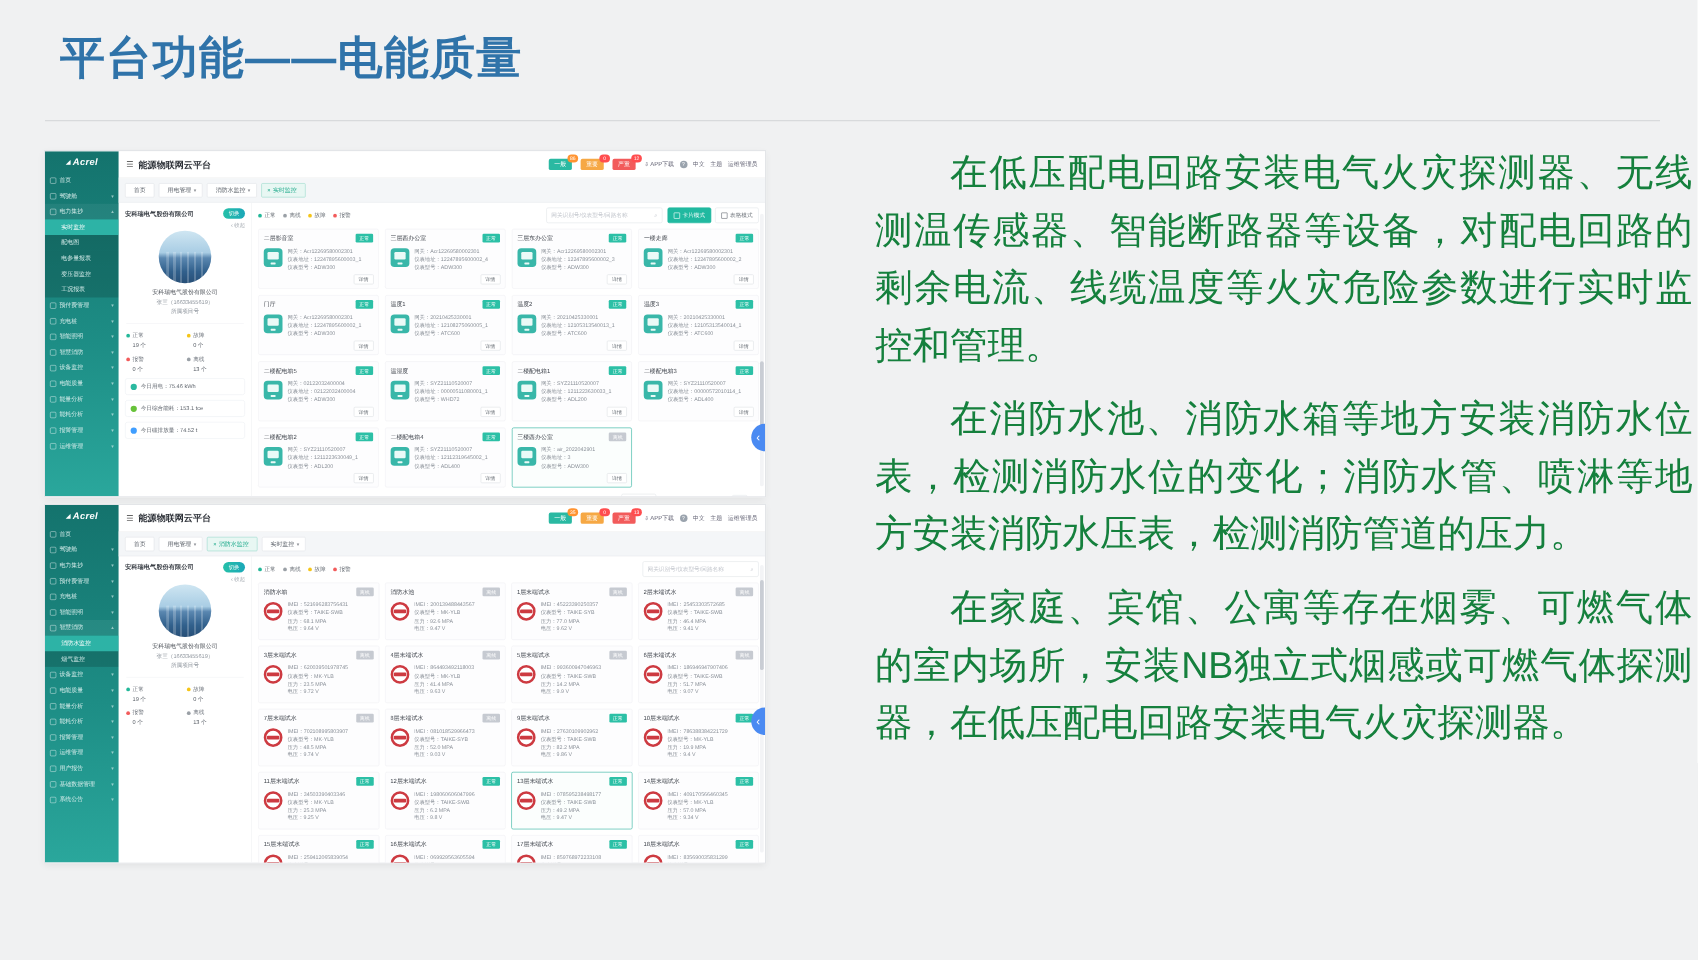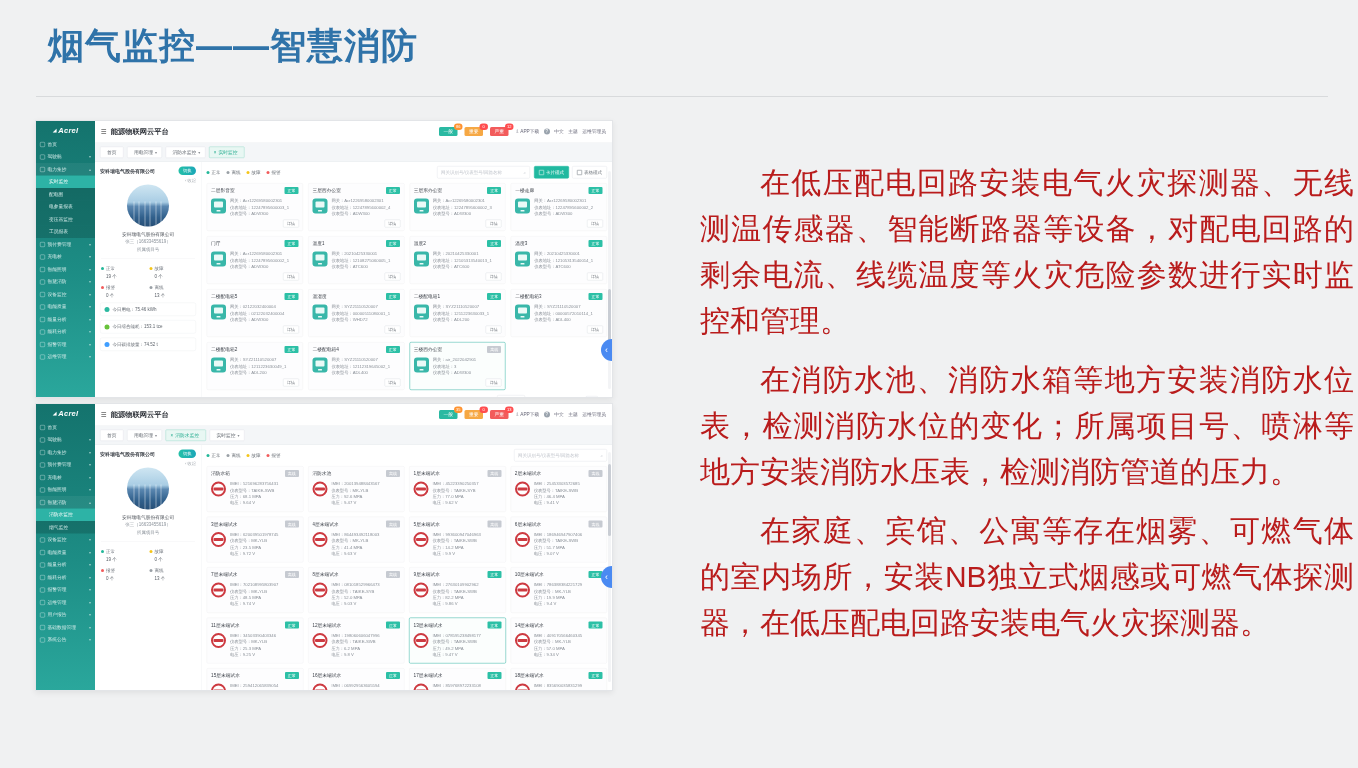--- a/index.html
+++ b/index.html
@@ -9,21 +9,21 @@
     font-family:"Liberation Sans","DejaVu Sans",sans-serif;
   }
   
   .slide-title{
     position:absolute;left:48px;top:22px;
     font-size:36px;font-weight:bold;color:#2f73a9;letter-spacing:1px;
   }
   .divider{position:absolute;left:36px;right:30px;top:96px;height:1px;background:#d8dadc;}
   .right-text{
     position:absolute;left:700px;top:116px;width:654px;
-    font-size:30px;line-height:46px;color:#b91c1c;text-align:justify;margin-top:44px;
+    font-size:30px;line-height:46px;color:#15803d;text-align:justify;
   }
   .right-text p{margin:0 0 13px;text-indent:2em;}
 
   
   .shot{
     position:absolute;left:35px;width:576px;background:#fff;
     border:1px solid #e3e5e8;box-shadow:0 2px 6px rgba(0,0,0,.07);overflow:hidden;
   }
   #shot1{top:120px;height:276px;}
   #shot2{top:403px;height:286px;}
@@ -130,27 +130,27 @@
   #shot1 .sb{top:50px;bottom:8px;} #shot2 .sb{top:48px;bottom:8px;}
   .sbthumb{width:3px;background:#c9cdd4;border-radius:2px;}
   #shot1 .sbthumb{height:60px;margin-top:118px;} #shot2 .sbthumb{height:72px;margin-top:12px;}
   .fab{position:absolute;right:0;width:11px;height:22px;border-radius:11px 0 0 11px;background:#4a8af2;
     color:#fff;display:flex;align-items:center;justify-content:center;font-size:9px;}
   #shot1 .fab{top:218px;} #shot2 .fab{top:162px;}
 </style>
 </head>
 <body>
 
-<div class="slide-title">烟气监控——智慧消防</div>
+<div class="slide-title">平台功能——电能质量</div>
 <div class="divider"></div>
 
 <div class="right-text">
 
 <p>在低压配电回路安装电气火灾探测器、无线测温传感器、智能断路器等设备，对配电回路的剩余电流、线缆温度等火灾危险参数进行实时监控和管理。</p>
-    <p>在消防水池、消防水箱等地方安装消防水位表，检测消防水位的变化；所属项目号、喷淋等地方安装消防水压表，检测消防管道的压力。</p>
+    <p>在消防水池、消防水箱等地方安装消防水位表，检测消防水位的变化；消防水管、喷淋等地方安装消防水压表，检测消防管道的压力。</p>
     <p>在家庭、宾馆、公寓等存在烟雾、可燃气体的室内场所，安装NB独立式烟感或可燃气体探测器，在低压配电回路安装电气火灾探测器。</p>
   </div>
 
 <div class="shot" id="shot1">
   <div class="inner">
     <aside class="sidebar">
       <div class="logo">
         <span class="lmark">◢</span>
         <span>Acrel</span>
       </div>

